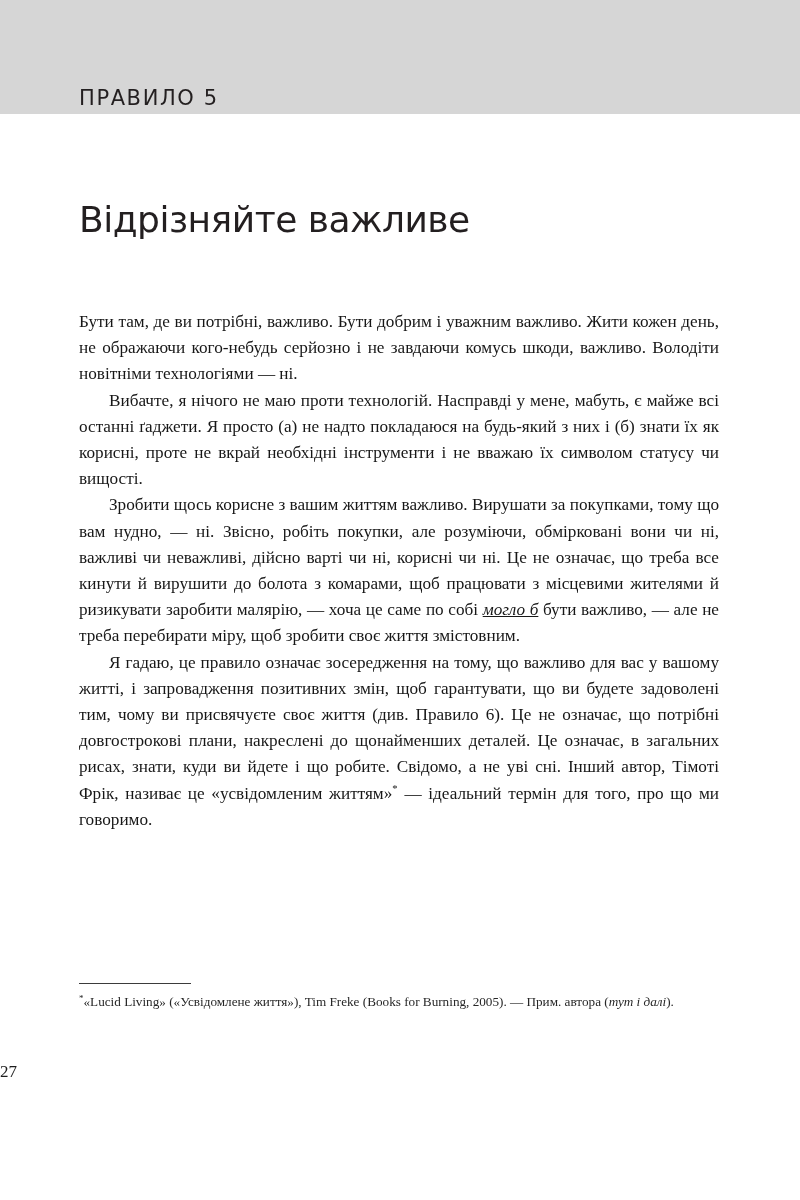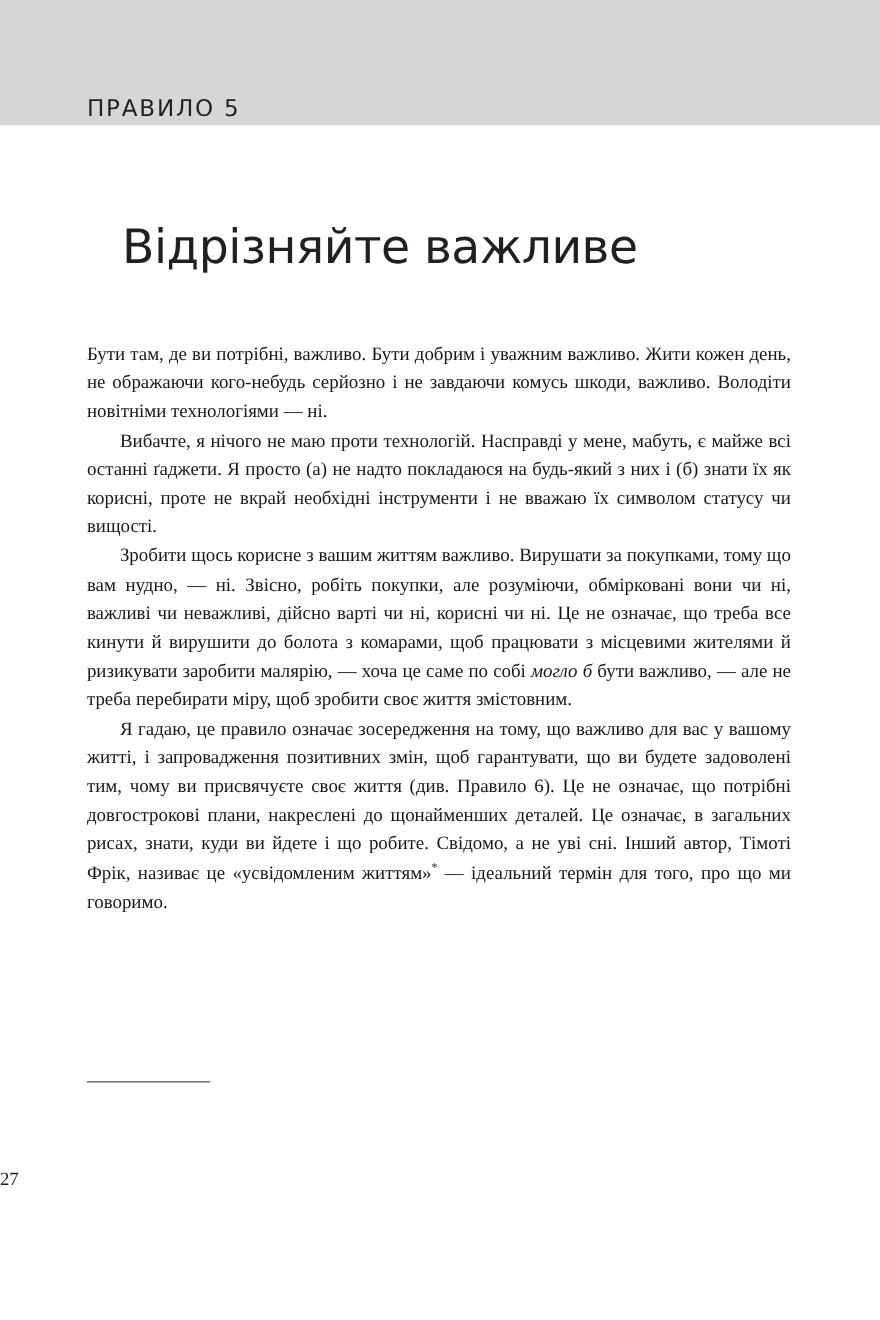--- a/index.html
+++ b/index.html
@@ -37,26 +37,25 @@
     white-space: nowrap;
   }
 
   
   .chapter-title {
     position: absolute;
     left: 79px;
     top: 168px;
     width: 640px;
     font-family: "DejaVu Sans", "Liberation Sans", sans-serif;
-    font-size: 43px;
+    font-size: 36px;
     font-weight: 400;
     line-height: 56px;
     letter-spacing: -0.5px;
     color: #231f20;
-    margin-left: 32px;
   }
   .chapter-title .tline {
     display: block;
     white-space: nowrap;
   }
 
   
   .body-block {
     position: absolute;
     left: 79px;
@@ -70,20 +69,21 @@
     text-align: justify;
     text-justify: inter-word;
     hyphens: manual;
     color: #171717;
   }
   .body-block p.indent {
     text-indent: 30px;
   }
   .body-block em {
     font-style: italic;
+    text-decoration: underline;
   }
   sup.fn-mark {
     font-size: 0.62em;
     vertical-align: super;
     line-height: 0;
   }
 
   
   .footnote {
     position: absolute;
@@ -140,15 +140,16 @@
   <p class="indent">Вибачте, я нічого не маю проти технологій. Насправді у мене, мабуть, є майже всі останні ґаджети. Я просто (а) не надто покладаюся на будь-який з них і (б) знати їх як корисні, проте не вкрай необхідні інструменти і не вважаю їх символом статусу чи вищості.</p>
 
   <p class="indent"><span>Зробити щось корисне з вашим життям важливо. Вирушати за покупками, тому що вам нудно, — ні. Звісно, робіть покупки, але розуміючи, обмірковані вони чи ні, важливі чи неважливі, дійсно варті чи ні, корисні чи ні. Це не означає, що треба все кинути й вирушити до болота з комарами, щоб працювати з місцевими жителями й ризикувати заробити малярію, — хоча це саме по собі </span><em>могло б</em><span> бути важливо, — але не треба перебирати міру, щоб зробити своє життя змістовним.</span></p>
 
   <p class="indent"><span>Я гадаю, це правило означає зосередження на тому, що важливо для вас у вашому житті, і запровадження позитивних змін, щоб гарантувати, що ви будете задоволені тим, чому ви присвячуєте своє життя (див. Правило 6). Це не означає, що потрібні довгострокові плани, накреслені до щонайменших деталей. Це означає, в загальних рисах, знати, куди ви йдете і що робите. Свідомо, а не уві сні. Інший автор, Тімоті Фрік, називає це «усвідомленим життям»</span><sup class="fn-mark">*</sup><span> — ідеальний термін для того, про що ми говоримо.</span></p>
 
 </div>
 
 <div class="footnote">
   <div class="footnote-rule"></div>
+  <div class="footnote-text"><sup>*</sup><span>«Lucid Living» («Усвідомлене життя»), Tim Freke (Books for Burning, 2005). — Прим. автора (</span><em>тут і далі</em><span>).</span></div>
 </div>
 
 <div class="folio">27</div>
 
 </body></html>

